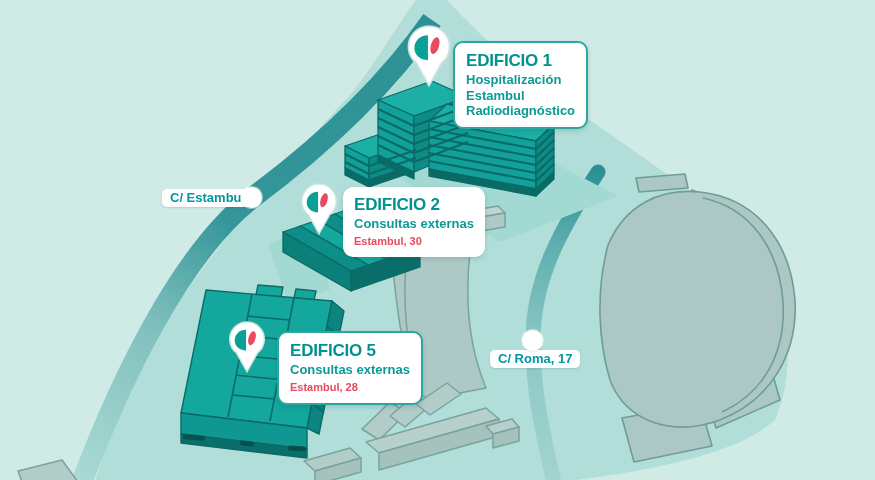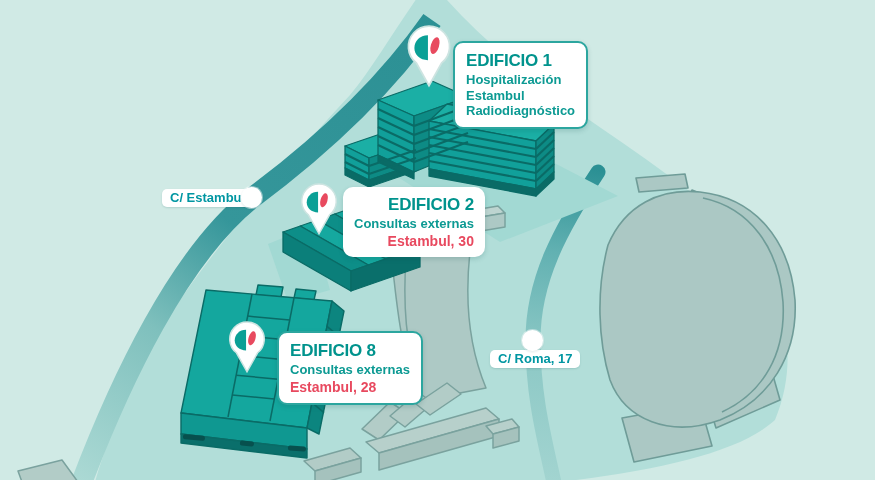--- a/index.html
+++ b/index.html
@@ -11,21 +11,21 @@
   .stage svg.mapart { position:absolute; left:0; top:0; }
 
   .card {
     position:absolute; background:#fff; border-radius:10px;
     padding:7px 11px 8px; white-space:nowrap;
     box-shadow:0 2px 5px rgba(10,80,80,.18); z-index:3;margin-top:19px;
   }
   .card.bordered { border:2px solid #2ca69f; }
   .card h3 { margin:0 0 1px 0; font-size:17px; line-height:21px; color:#00938d; letter-spacing:-.2px; font-weight:bold;}
   .card .svc { display:block; font-size:13px; line-height:15.5px; font-weight:bold; color:#0c9a93; }
-  .card .addr { display:block; font-size:14px; line-height:16px; font-weight:bold; color:#e8495f; margin-top:1px; }
+  .card .addr { display:block; font-size:11px; line-height:16px; font-weight:bold; color:#e8495f; margin-top:1px; }
 
   .pill {
     position:absolute; background:#fff; border-radius:5px; padding:1px 8px 2px;
     font-size:13px; font-weight:bold; color:#0096a2; white-space:nowrap;
     box-shadow:0 1px 2px rgba(10,80,80,.15); z-index:4;
   }
   .dot {
     position:absolute; width:21px; height:21px; border-radius:50%; background:#fff;
     box-shadow:0 0 0 1px rgba(255,255,255,.45), 0 1px 2px rgba(10,80,80,.2); z-index:4;
   }
@@ -194,28 +194,28 @@
     </g>
   </svg>
 
   <div class="card bordered" style="left:453px; top:22px;">
     <h3>EDIFICIO 1</h3>
     <span class="svc">Hospitalización</span>
     <span class="svc">Estambul</span>
     <span class="svc">Radiodiagnóstico</span>
   </div>
 
-  <div class="card" style="left:343px; top:168px;text-align:right;">
+  <div class="card" style="left:343px; top:168px;">
     <h3>EDIFICIO 2</h3>
     <span class="svc">Consultas externas</span>
     <span class="addr">Estambul, 30</span>
   </div>
 
   <div class="card bordered" style="left:277px; top:312px;">
-    <h3>EDIFICIO 8</h3>
+    <h3>EDIFICIO 5</h3>
     <span class="svc">Consultas externas</span>
     <span class="addr">Estambul, 28</span>
   </div>
 
   <div class="pill" style="left:162px; top:189px;">
     <span>C/ Estambul</span>
   </div>
   <div class="pill" style="left:490px; top:350px;">
     <span>C/ Roma, 17</span>
   </div>

